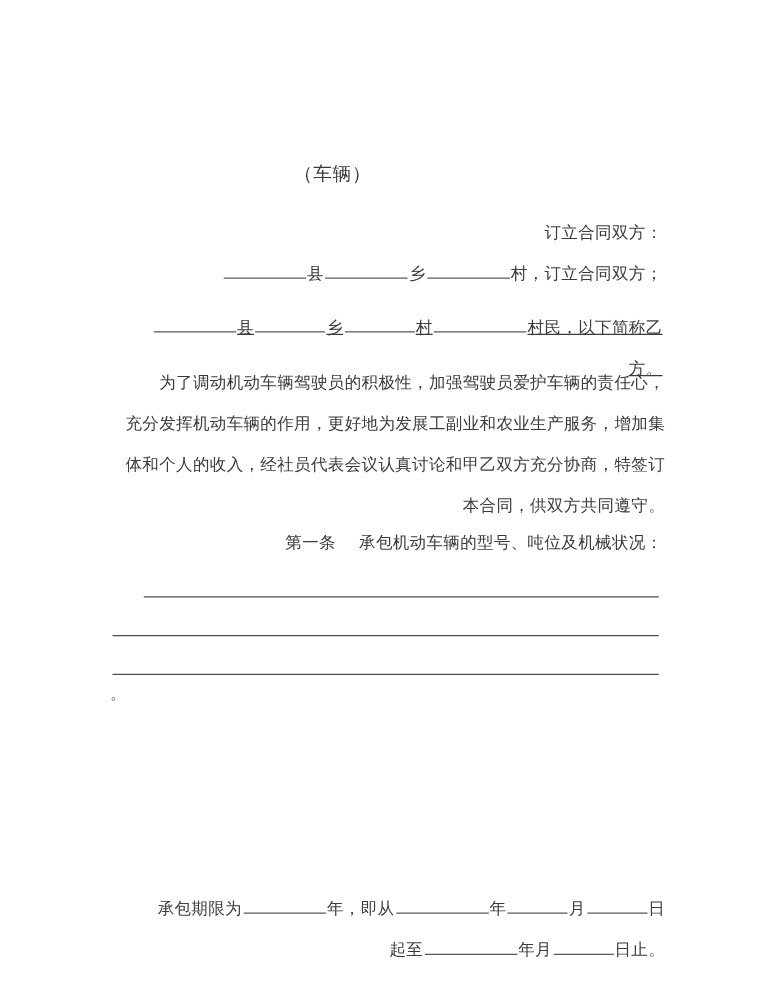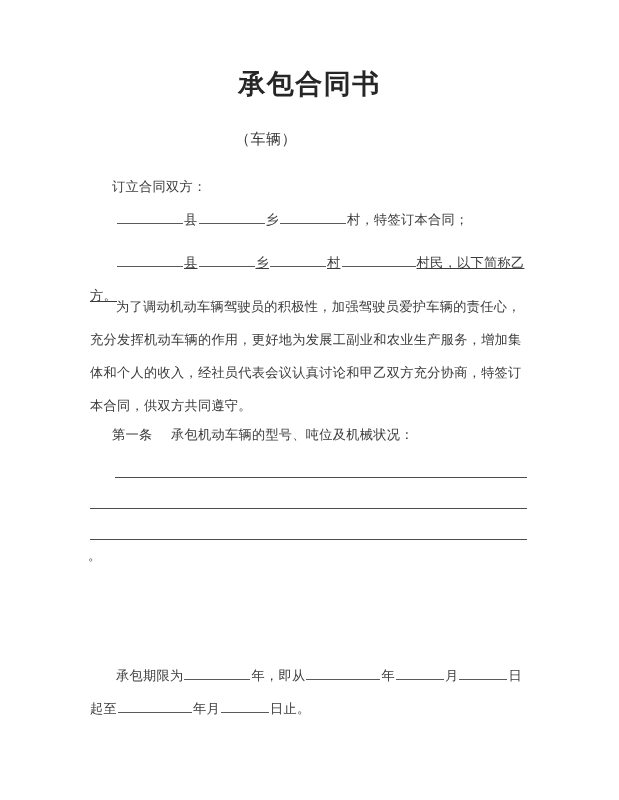--- a/index.html
+++ b/index.html
@@ -48,32 +48,33 @@
 
   
   .body-block {
     position: absolute;
     left: 90px;
     width: 440px;
     font-size: 13.2px;
     line-height: 33px;
     letter-spacing: 0.3px;
     color: #3b3b3b;
+    text-align: right;
   }
   .indent1 { text-indent: 22px; }
   .indent2 { text-indent: 26px; }
 
   .parties-label { top: 170px; }
   .party-a       { top: 203px; }
   .party-b       { top: 246px; text-decoration: underline; }
   .preamble      { top: 290px; width: 442px; }
 
   .article-1-heading { top: 418px; }
   .article-2-heading { top: 610px; }
-  .article-2-body    { top: 659px; width: 442px; }
+  .article-2-body    { top: 711px; width: 442px; }
 
   
   .blank {
     display: inline-block;
     border-bottom: 1px solid #5a5a5a;
     height: 13px;
     vertical-align: baseline;
     margin: 0 1px;
   }
   .b-sm  { width: 48px; }
@@ -98,28 +99,27 @@
     font-size: 13.2px;
     line-height: 20px;
     color: #3b3b3b;
   }
 </style>
 </head>
 <body>
 
 <div class="page">
 
-  <div class="doc-title">承包合同书</div>
 
   <div class="doc-subtitle">（车辆）</div>
 
   <div class="body-block parties-label indent1">订立合同双方：</div>
 
   <div class="body-block party-a indent2">
-    <span class="blank b-lg"></span><span>县</span><span class="blank b-lg"></span><span>乡</span><span class="blank b-lg"></span><span>村，特签订本合同；</span>
+    <span class="blank b-lg"></span><span>县</span><span class="blank b-lg"></span><span>乡</span><span class="blank b-lg"></span><span>村，订立合同双方；</span>
   </div>
 
   <div class="body-block party-b indent2">
     <span class="blank b-lg"></span><span>县</span><span class="blank b-md"></span><span>乡</span><span class="blank b-md"></span><span>村</span><span class="blank b-xl"></span><span>村民，以下简称乙方。</span>
   </div>
 
   <div class="body-block article-1-heading indent1">
     <span>第一条</span>
     <span style="display:inline-block;width:14px"></span><span>承包机动车辆的型号、吨位及机械状况：</span>
   </div>

